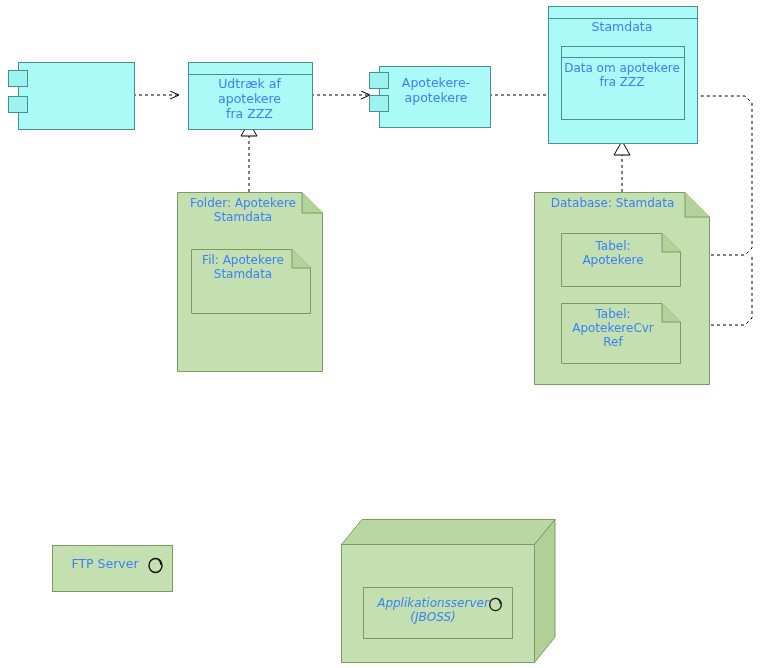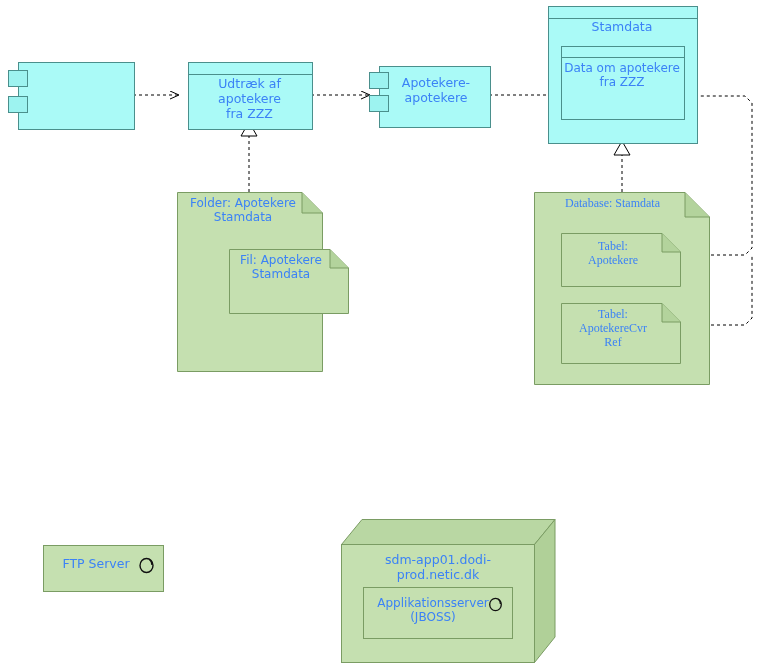--- a/index.html
+++ b/index.html
@@ -154,31 +154,31 @@
   </div>
 
   <div class="node" style="left:177px; top:192px; width:146px; height:180px;">
     <svg width="146" height="180" style="position:absolute;left:0;top:0;">
       <path d="M0.5,0.5 H125 L145.5,21 V179.5 H0.5 Z" fill="#c5e0b0" stroke="#7a9c63" stroke-width="1"></path>
       <path d="M125,0.5 V21 H145.5" fill="#b3d39c" stroke="#7a9c63" stroke-width="1"></path>
     </svg>
     <div class="lbl" style="left:6px; top:4px; width:120px; font-size:12px;">Folder: Apotekere
 Stamdata</div>
 
-    <div class="node" style="left:14px; top:57px; width:120px; height:46px;margin-left:38px;">
+    <div class="node" style="left:14px; top:57px; width:120px; height:46px;">
       <svg width="120" height="65" style="position:absolute;left:0;top:0;">
         <path d="M0.5,0.5 H101 L119.5,19 V64.5 H0.5 Z" fill="#c5e0b0" stroke="#7a9c63" stroke-width="1"></path>
         <path d="M101,0.5 V19 H119.5" fill="#b3d39c" stroke="#7a9c63" stroke-width="1"></path>
       </svg>
       <div class="lbl" style="left:2px; top:4px; width:100px; font-size:12px;">Fil: Apotekere
 Stamdata</div>
     </div>
   </div>
 
-  <div class="node" style="left:534px; top:192px; width:160px; height:193px;font-family:Liberation Serif, serif;">
+  <div class="node" style="left:534px; top:192px; width:160px; height:193px;">
     <svg width="176" height="193" style="position:absolute;left:0;top:0;">
       <path d="M0.5,0.5 H151 L175.5,25 V192.5 H0.5 Z" fill="#c5e0b0" stroke="#7a9c63" stroke-width="1"></path>
       <path d="M151,0.5 V25 H175.5" fill="#b3d39c" stroke="#7a9c63" stroke-width="1"></path>
     </svg>
     <div class="lbl" style="left:6px; top:4px; width:145px; font-size:12px;">Database: Stamdata</div>
 
     <div class="node" style="left:27px; top:41px; width:120px; height:54px;">
       <svg width="120" height="54" style="position:absolute;left:0;top:0;">
         <path d="M0.5,0.5 H101 L119.5,19 V53.5 H0.5 Z" fill="#c5e0b0" stroke="#7a9c63" stroke-width="1"></path>
         <path d="M101,0.5 V19 H119.5" fill="#b3d39c" stroke="#7a9c63" stroke-width="1"></path>
@@ -191,41 +191,40 @@
       <svg width="120" height="61" style="position:absolute;left:0;top:0;">
         <path d="M0.5,0.5 H101 L119.5,19 V60.5 H0.5 Z" fill="#c5e0b0" stroke="#7a9c63" stroke-width="1"></path>
         <path d="M101,0.5 V19 H119.5" fill="#b3d39c" stroke="#7a9c63" stroke-width="1"></path>
       </svg>
       <div class="lbl" style="left:2px; top:4px; width:100px; font-size:12px;">Tabel:
 ApotekereCvr
 Ref</div>
     </div>
   </div>
 
-  <div class="node" style="left:43px; top:545px; width:121px; height:47px;border-radius:6px;">
+  <div class="node" style="left:52px; top:545px; width:121px; height:47px;border-radius:6px;">
     <div class="inner-box" style="left:0; top:0; width:121px; height:47px;"></div>
     <div class="lbl" style="left:8px; top:12px; width:90px; font-size:12.5px;">FTP Server</div>
     <svg class="icon-node" style="right:8px; top:11px;" width="18" height="18">
       <ellipse cx="8.5" cy="9.5" rx="6.5" ry="7" fill="none" stroke="#111" stroke-width="1.4"></ellipse>
       <path d="M11.5,3.5 a6.5,7 0 0 1 2.5,5.5" fill="none" stroke="#111" stroke-width="1.4"></path>
     </svg>
   </div>
 
   <div class="node" style="left:341px; top:519px; width:215px; height:145px;">
     <svg width="215" height="145" style="position:absolute;left:0;top:0;">
 
       <path d="M0.5,25.5 L21,0.5 H214 L193.5,25.5 Z" fill="#b9d7a3" stroke="#7a9c63" stroke-width="1"></path>
 
       <path d="M193.5,25.5 L214,0.5 V118 L193.5,143.5 Z" fill="#b0d098" stroke="#7a9c63" stroke-width="1"></path>
 
       <rect x="0.5" y="25.5" width="193" height="118" fill="#c5e0b0" stroke="#7a9c63" stroke-width="1"></rect>
     </svg>
-    <div class="lbl" style="left:6px; top:34px; width:182px; font-size:12.5px;">sdm-app01.dodi-prod.netic.dk</div>
-
-    <div class="node" style="left:22px; top:68px; width:150px; height:52px;">
+
+    <div class="node" style="left:22px; top:68px; width:150px; height:52px;font-style:italic;">
       <div class="inner-box" style="left:0; top:0; width:150px; height:52px;"></div>
       <div class="lbl" style="left:0px; top:9px; width:140px; font-size:12px;">Applikationsserver
 (JBOSS)</div>
       <svg class="icon-node" style="right:9px; top:9px;" width="16" height="16">
         <ellipse cx="7.5" cy="8.5" rx="5.8" ry="6.2" fill="none" stroke="#111" stroke-width="1.3"></ellipse>
         <path d="M10.2,3 a5.8,6.2 0 0 1 2.2,5" fill="none" stroke="#111" stroke-width="1.3"></path>
       </svg>
     </div>
   </div>
 

